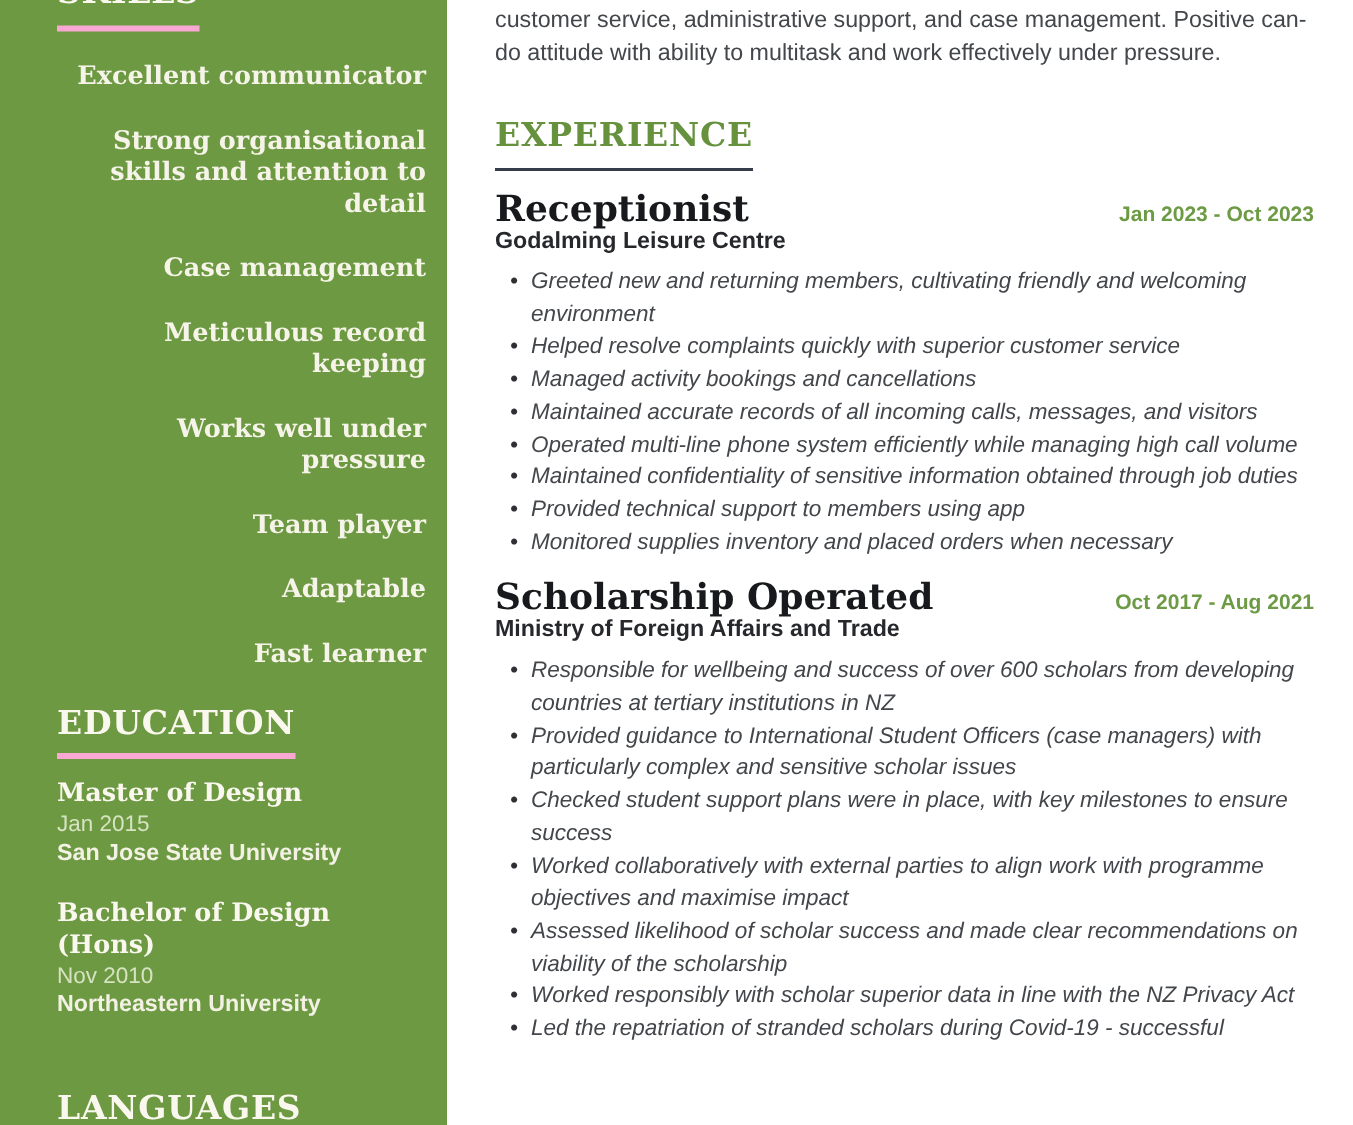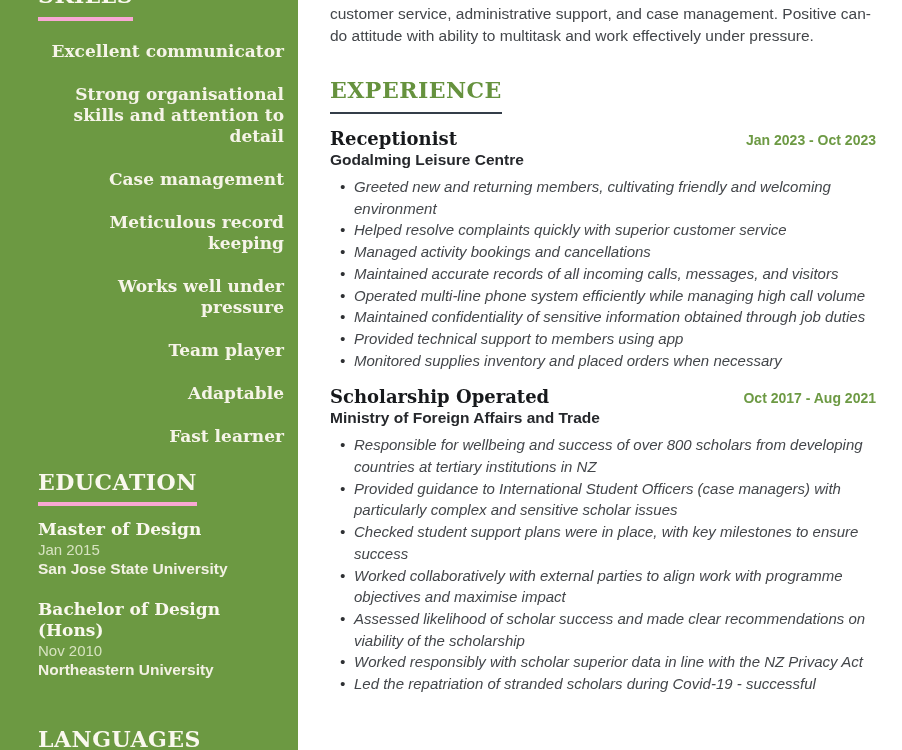--- a/index.html
+++ b/index.html
@@ -45,21 +45,21 @@
     margin: 30px 0 0; width: fit-content;
     font-family: "DejaVu Serif", serif; font-weight: 700;
     font-size: 22px; line-height: 26px; letter-spacing: .5px; color: #66923e;
     border-bottom: 2px solid #343d49; padding-bottom: 9px;
   }
   .job { margin-top: 14px; }
   .job + .job { margin-top: 15px; }
   .job-head { display: flex; justify-content: space-between; align-items: baseline; }
   .job-title {
     margin: 0; font-family: "DejaVu Serif", serif; font-weight: 700;
-    font-size: 18px; line-height: 21px; color: #17191c;
+    font-size: 24px; line-height: 21px; color: #17191c;
   }
   .job-dates { font-size: 14px; font-weight: 700; color: #6d9a44; white-space: nowrap; }
   .job-company { margin-top: 1px; font-size: 15.5px; line-height: 19px; font-weight: 700; color: #26282c; }
   .bullets { list-style: none; margin: 7px 0 0; padding: 0; }
   .bullet {
     position: relative; padding-left: 24px;
     font-size: 15px; line-height: 21.7px; color: #43464a; font-style: italic;
   }
   .bullet::before { content: "\2022"; position: absolute; left: 10px; color: #2e3033; }
 </style>
@@ -129,21 +129,21 @@
         </ul>
     </section>
 
     <section class="job">
       <div class="job-head">
         <h3 class="job-title">Scholarship Operated</h3>
         <span class="job-dates">Oct 2017 - Aug 2021</span>
       </div>
       <div class="job-company">Ministry of Foreign Affairs and Trade</div>
       <ul class="bullets">
-          <li class="bullet">Responsible for wellbeing and success of over 800 scholars from developing countries at tertiary institutions in NZ</li>
+          <li class="bullet">Responsible for wellbeing and success of over 600 scholars from developing countries at tertiary institutions in NZ</li>
           <li class="bullet">Provided guidance to International Student Officers (case managers) with particularly complex and sensitive scholar issues</li>
           <li class="bullet">Checked student support plans were in place, with key milestones to ensure success</li>
           <li class="bullet">Worked collaboratively with external parties to align work with programme objectives and maximise impact</li>
           <li class="bullet">Assessed likelihood of scholar success and made clear recommendations on viability of the scholarship</li>
           <li class="bullet">Worked responsibly with scholar superior data in line with the NZ Privacy Act</li>
           <li class="bullet">Led the repatriation of stranded scholars during Covid-19 - successful</li>
         </ul>
     </section>
 
   </main>

